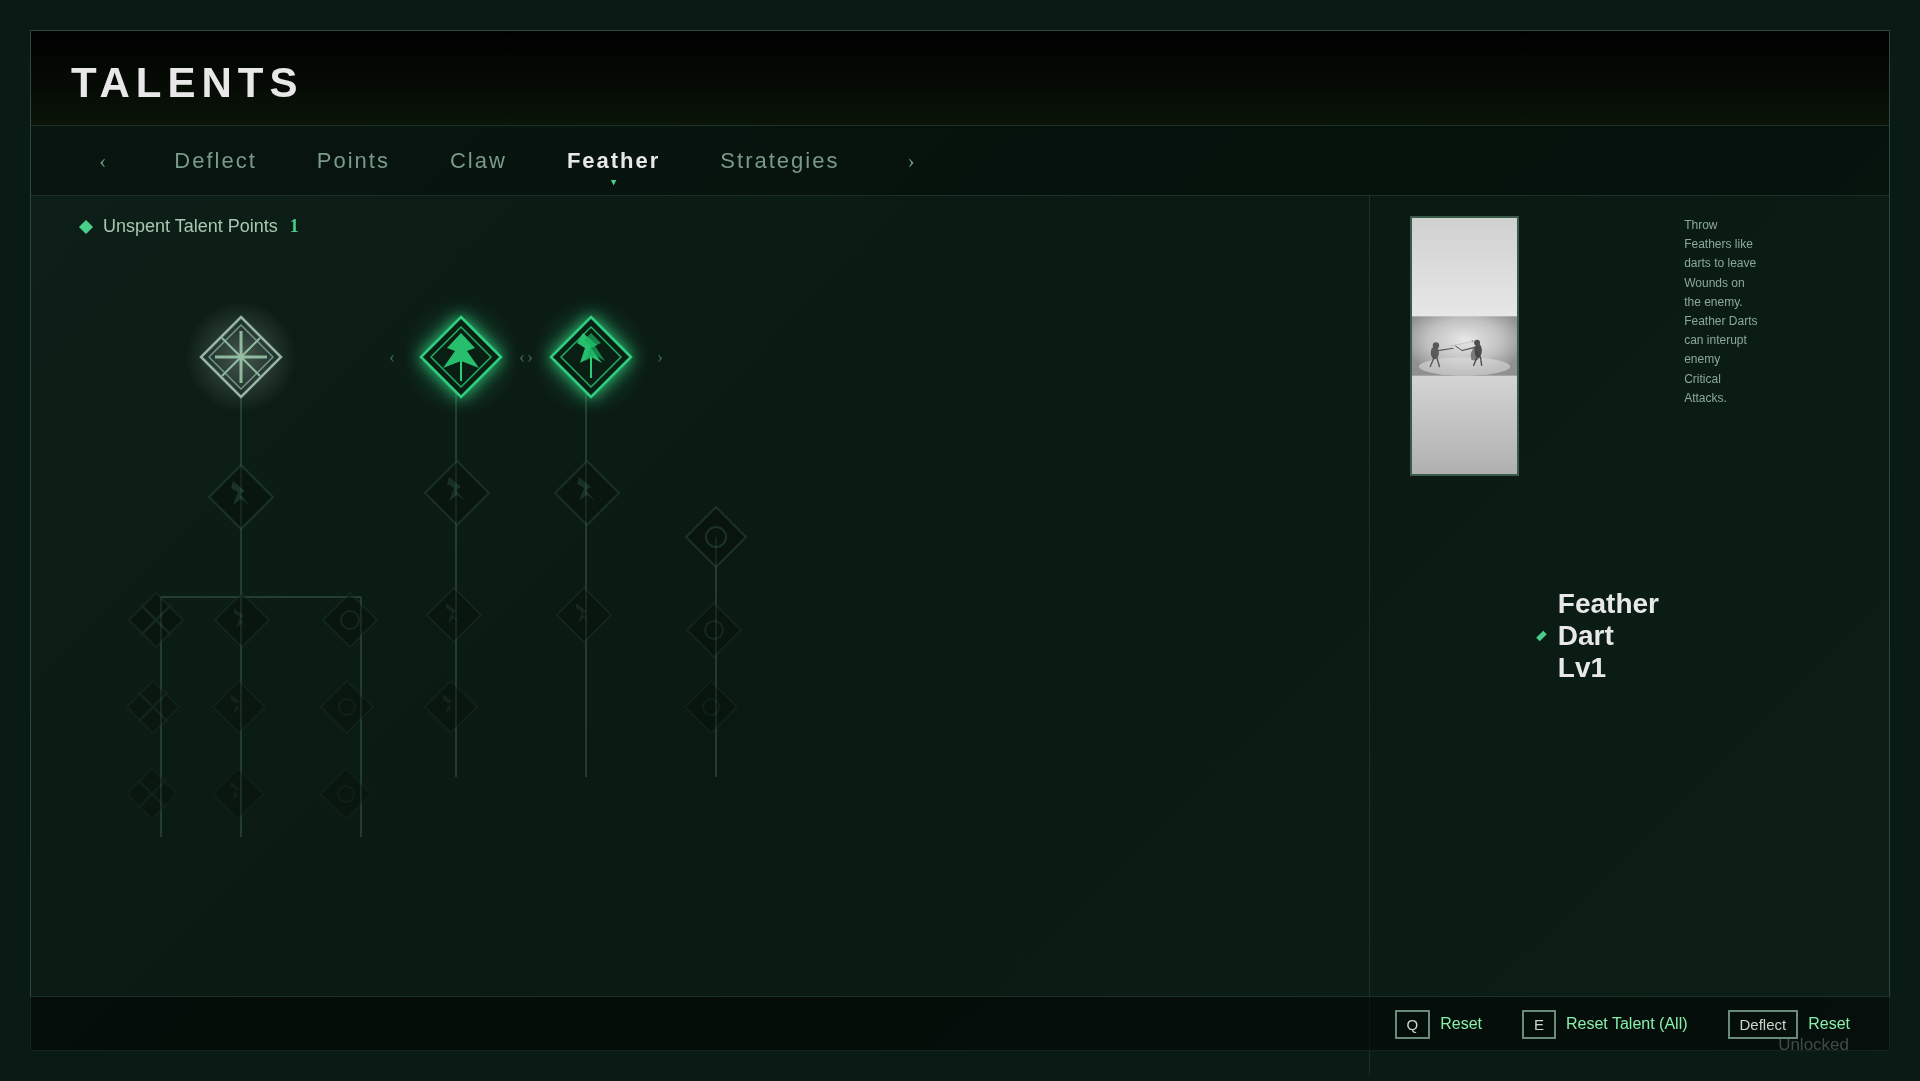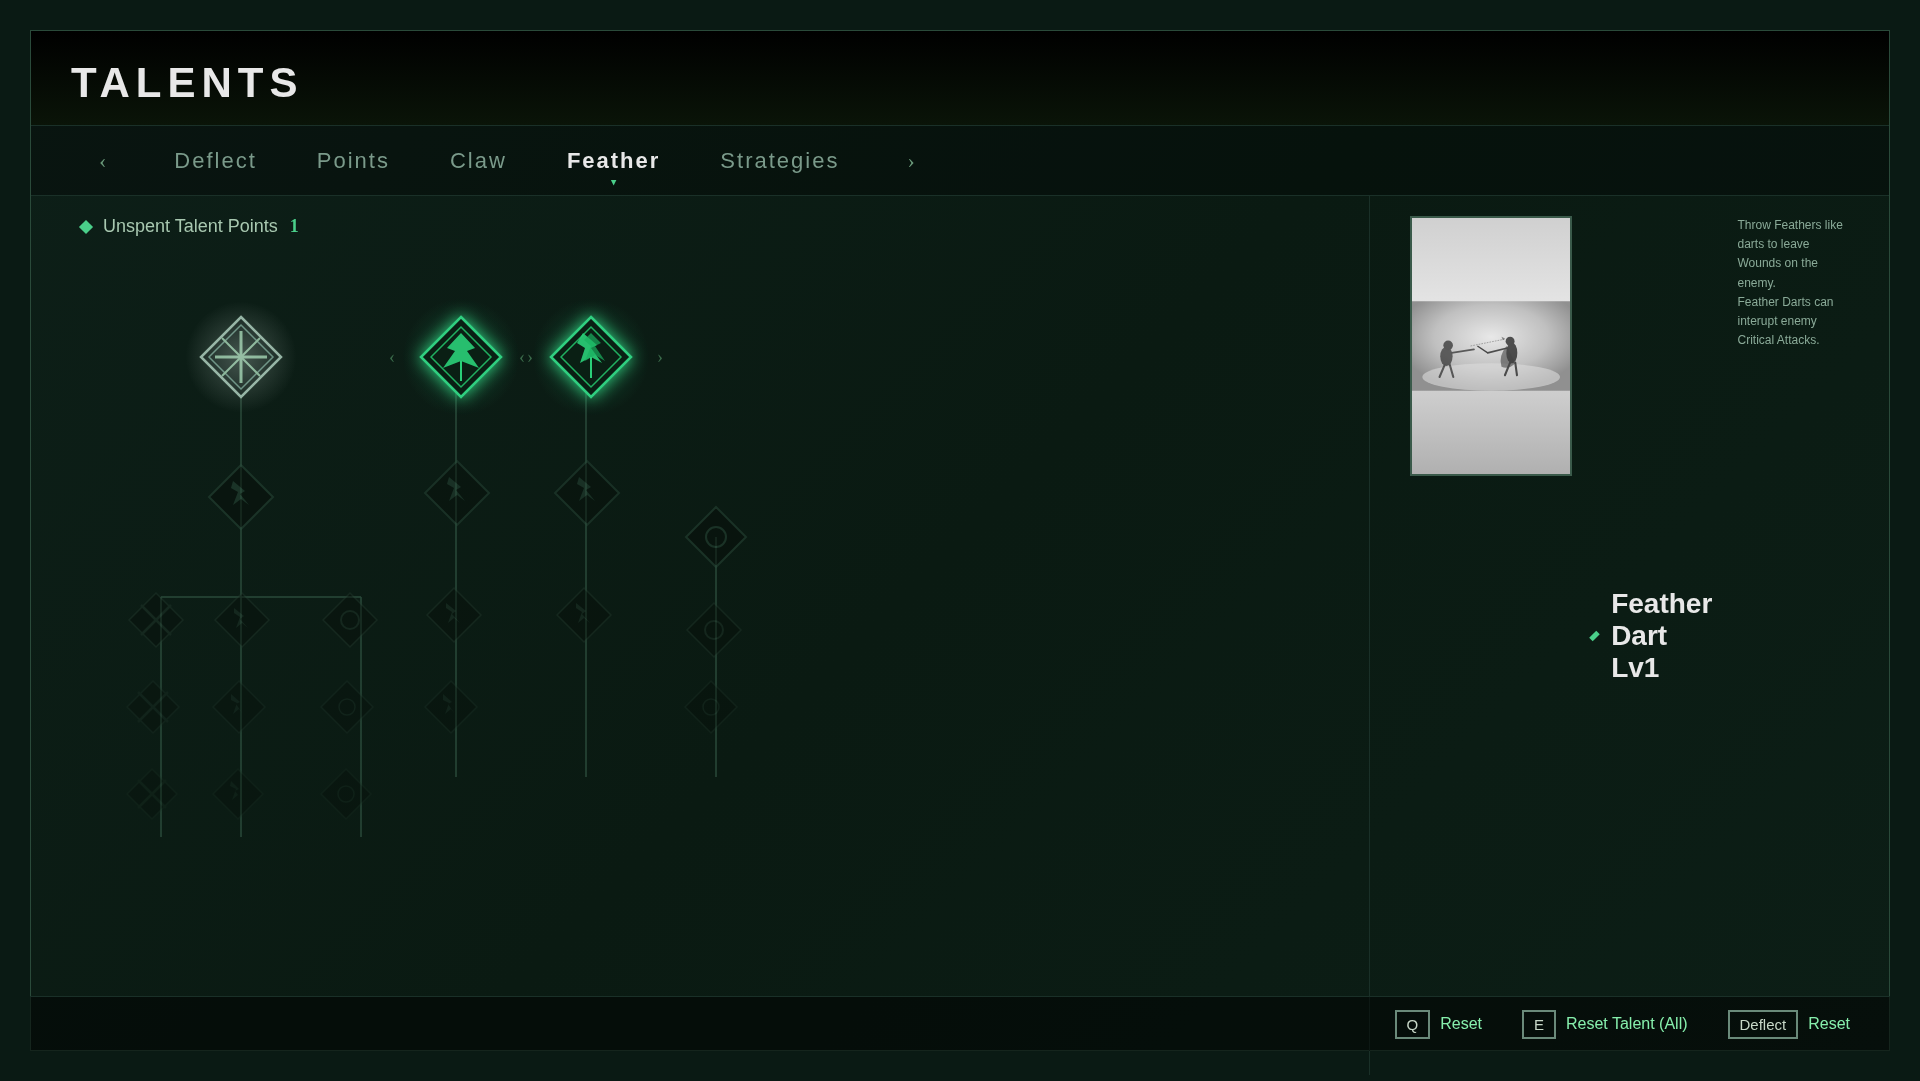--- a/index.html
+++ b/index.html
@@ -528,20 +528,21 @@
 
       <div class="skill-name-row">
         <span class="diamond-bullet" style="background:#4acf8a;"></span>
         <span class="skill-name">Feather Dart Lv1</span>
       </div>
 
       <div class="skill-description">
         <span>Throw Feathers like darts to leave Wounds on the enemy.<br>Feather Darts can interupt enemy Critical Attacks.</span>
       </div>
 
+      <div class="unlocked-status">Unlocked</div>
 
     </div>
   </div>
 </div>
 
 <div class="bottom-bar">
   <div class="key-action">
     <span class="key-badge">Q</span>
     <span class="key-label">Reset</span>
   </div>

